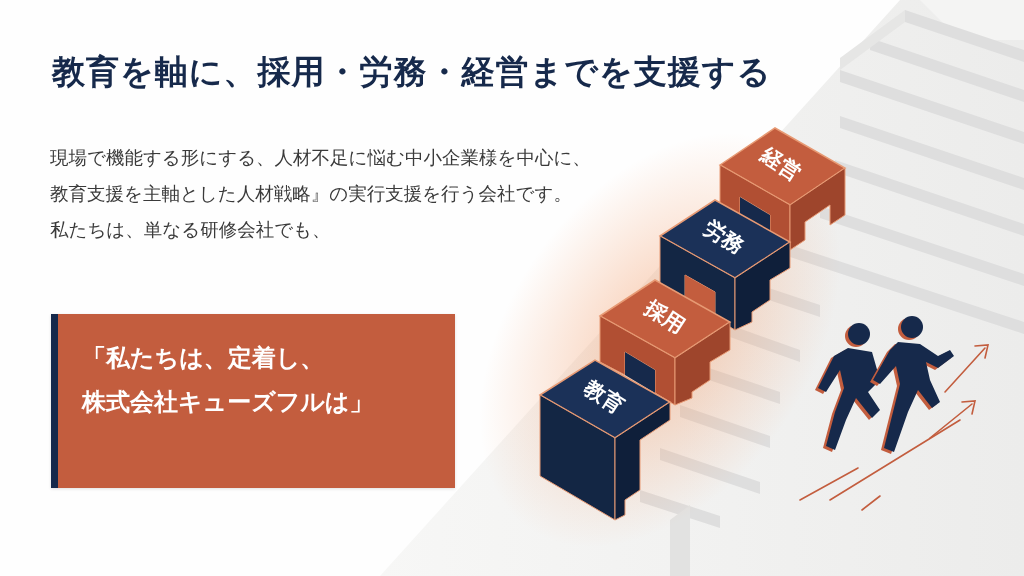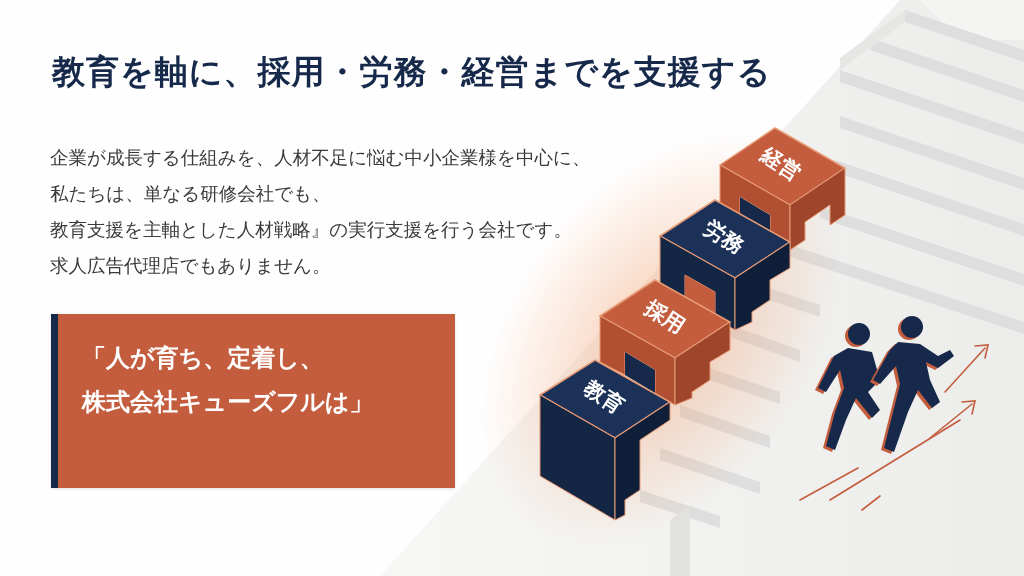--- a/index.html
+++ b/index.html
@@ -140,26 +140,25 @@
   </svg>
 
   <div class="step-label" style="left:760px; top:150px; transform: rotate(33deg);">経営</div>
   <div class="step-label" style="left:703px; top:223px; transform: rotate(33deg);">労務</div>
   <div class="step-label" style="left:644px; top:303px; transform: rotate(33deg);">採用</div>
   <div class="step-label" style="left:583px; top:383px; transform: rotate(33deg);">教育</div>
 
   <h1 class="title">教育を軸に、採用・労務・経営までを支援する</h1>
 
   <div class="body-text">
-    <div>企業が成長する仕組みを、人材不足に悩む中小企業様を中心に、</div>
+    <div>現場で機能する形にする、人材不足に悩む中小企業様を中心に、</div>
+    <div>教育支援を主軸とした人材戦略』の実行支援を行う会社です。</div>
     <div>私たちは、単なる研修会社でも、</div>
-    <div>教育支援を主軸とした人材戦略』の実行支援を行う会社です。</div>
-    <div>求人広告代理店でもありません。</div>
   </div>
 
   <div class="quote-box">
     <div class="quote-text">
-      <div>「人が育ち、定着し、</div>
+      <div>「私たちは、定着し、</div>
       <div>株式会社キューズフルは」</div>
     </div>
   </div>
 
 </div>
 
 </body></html>

